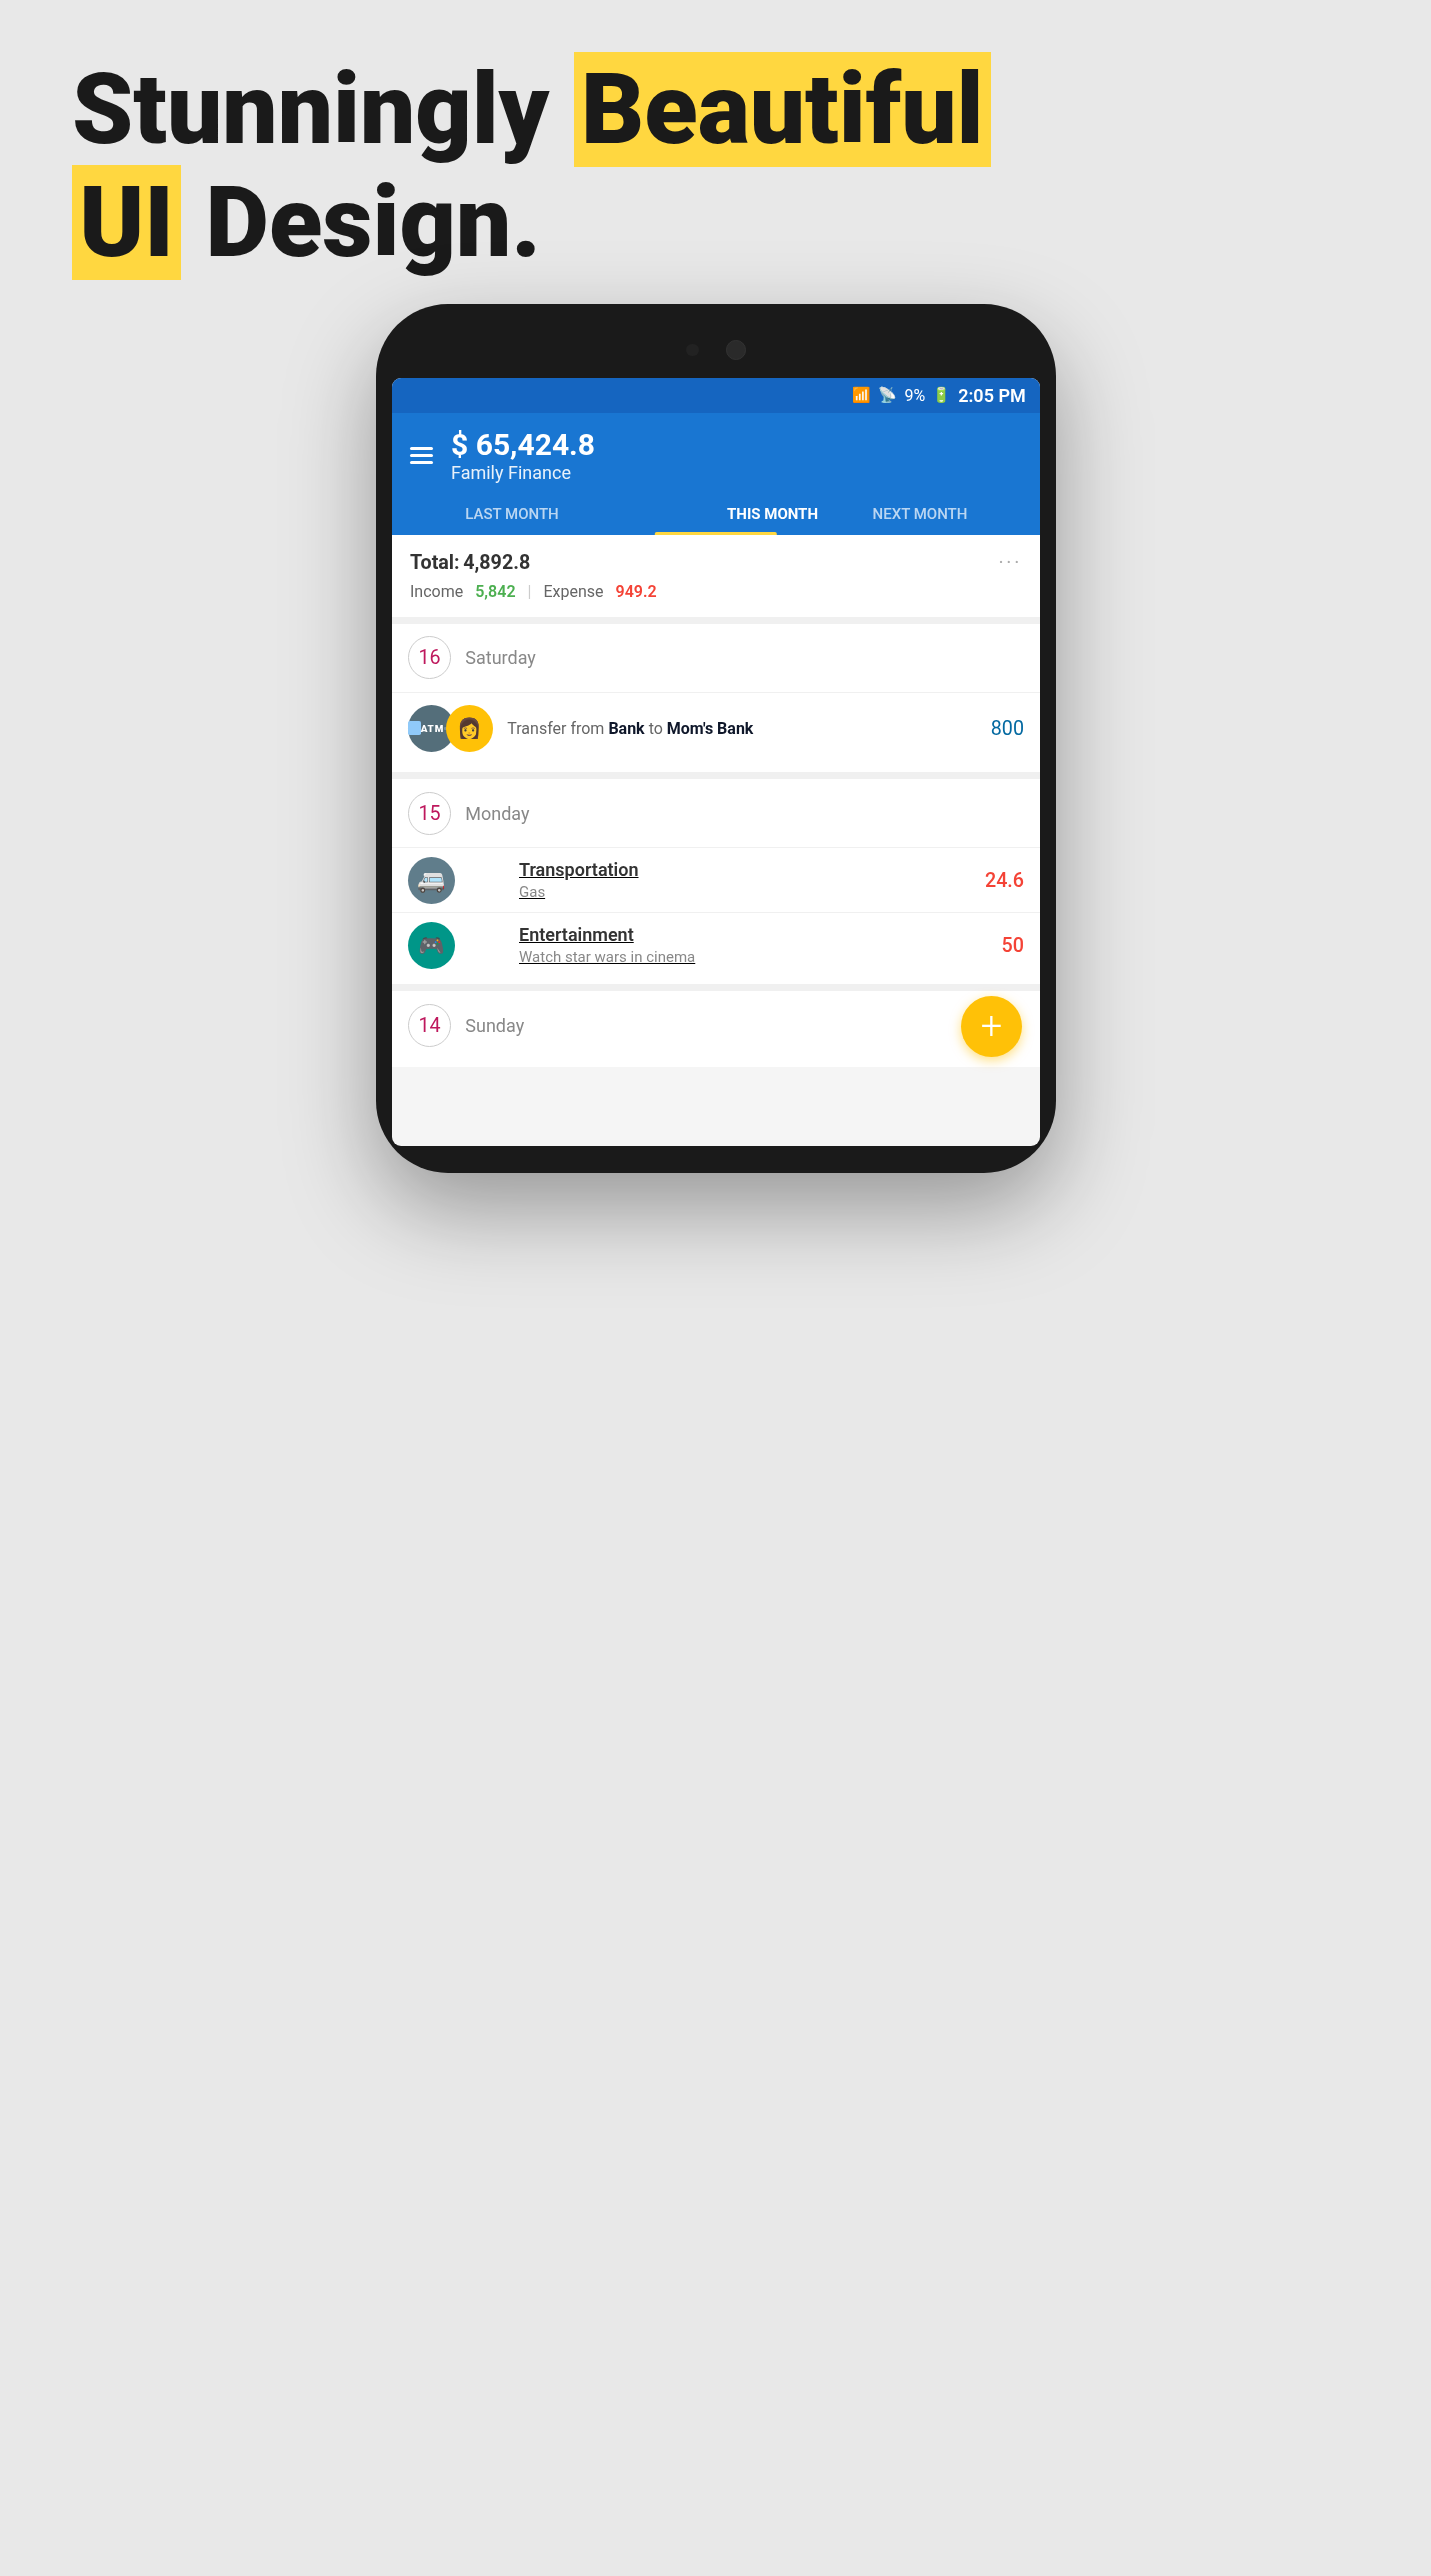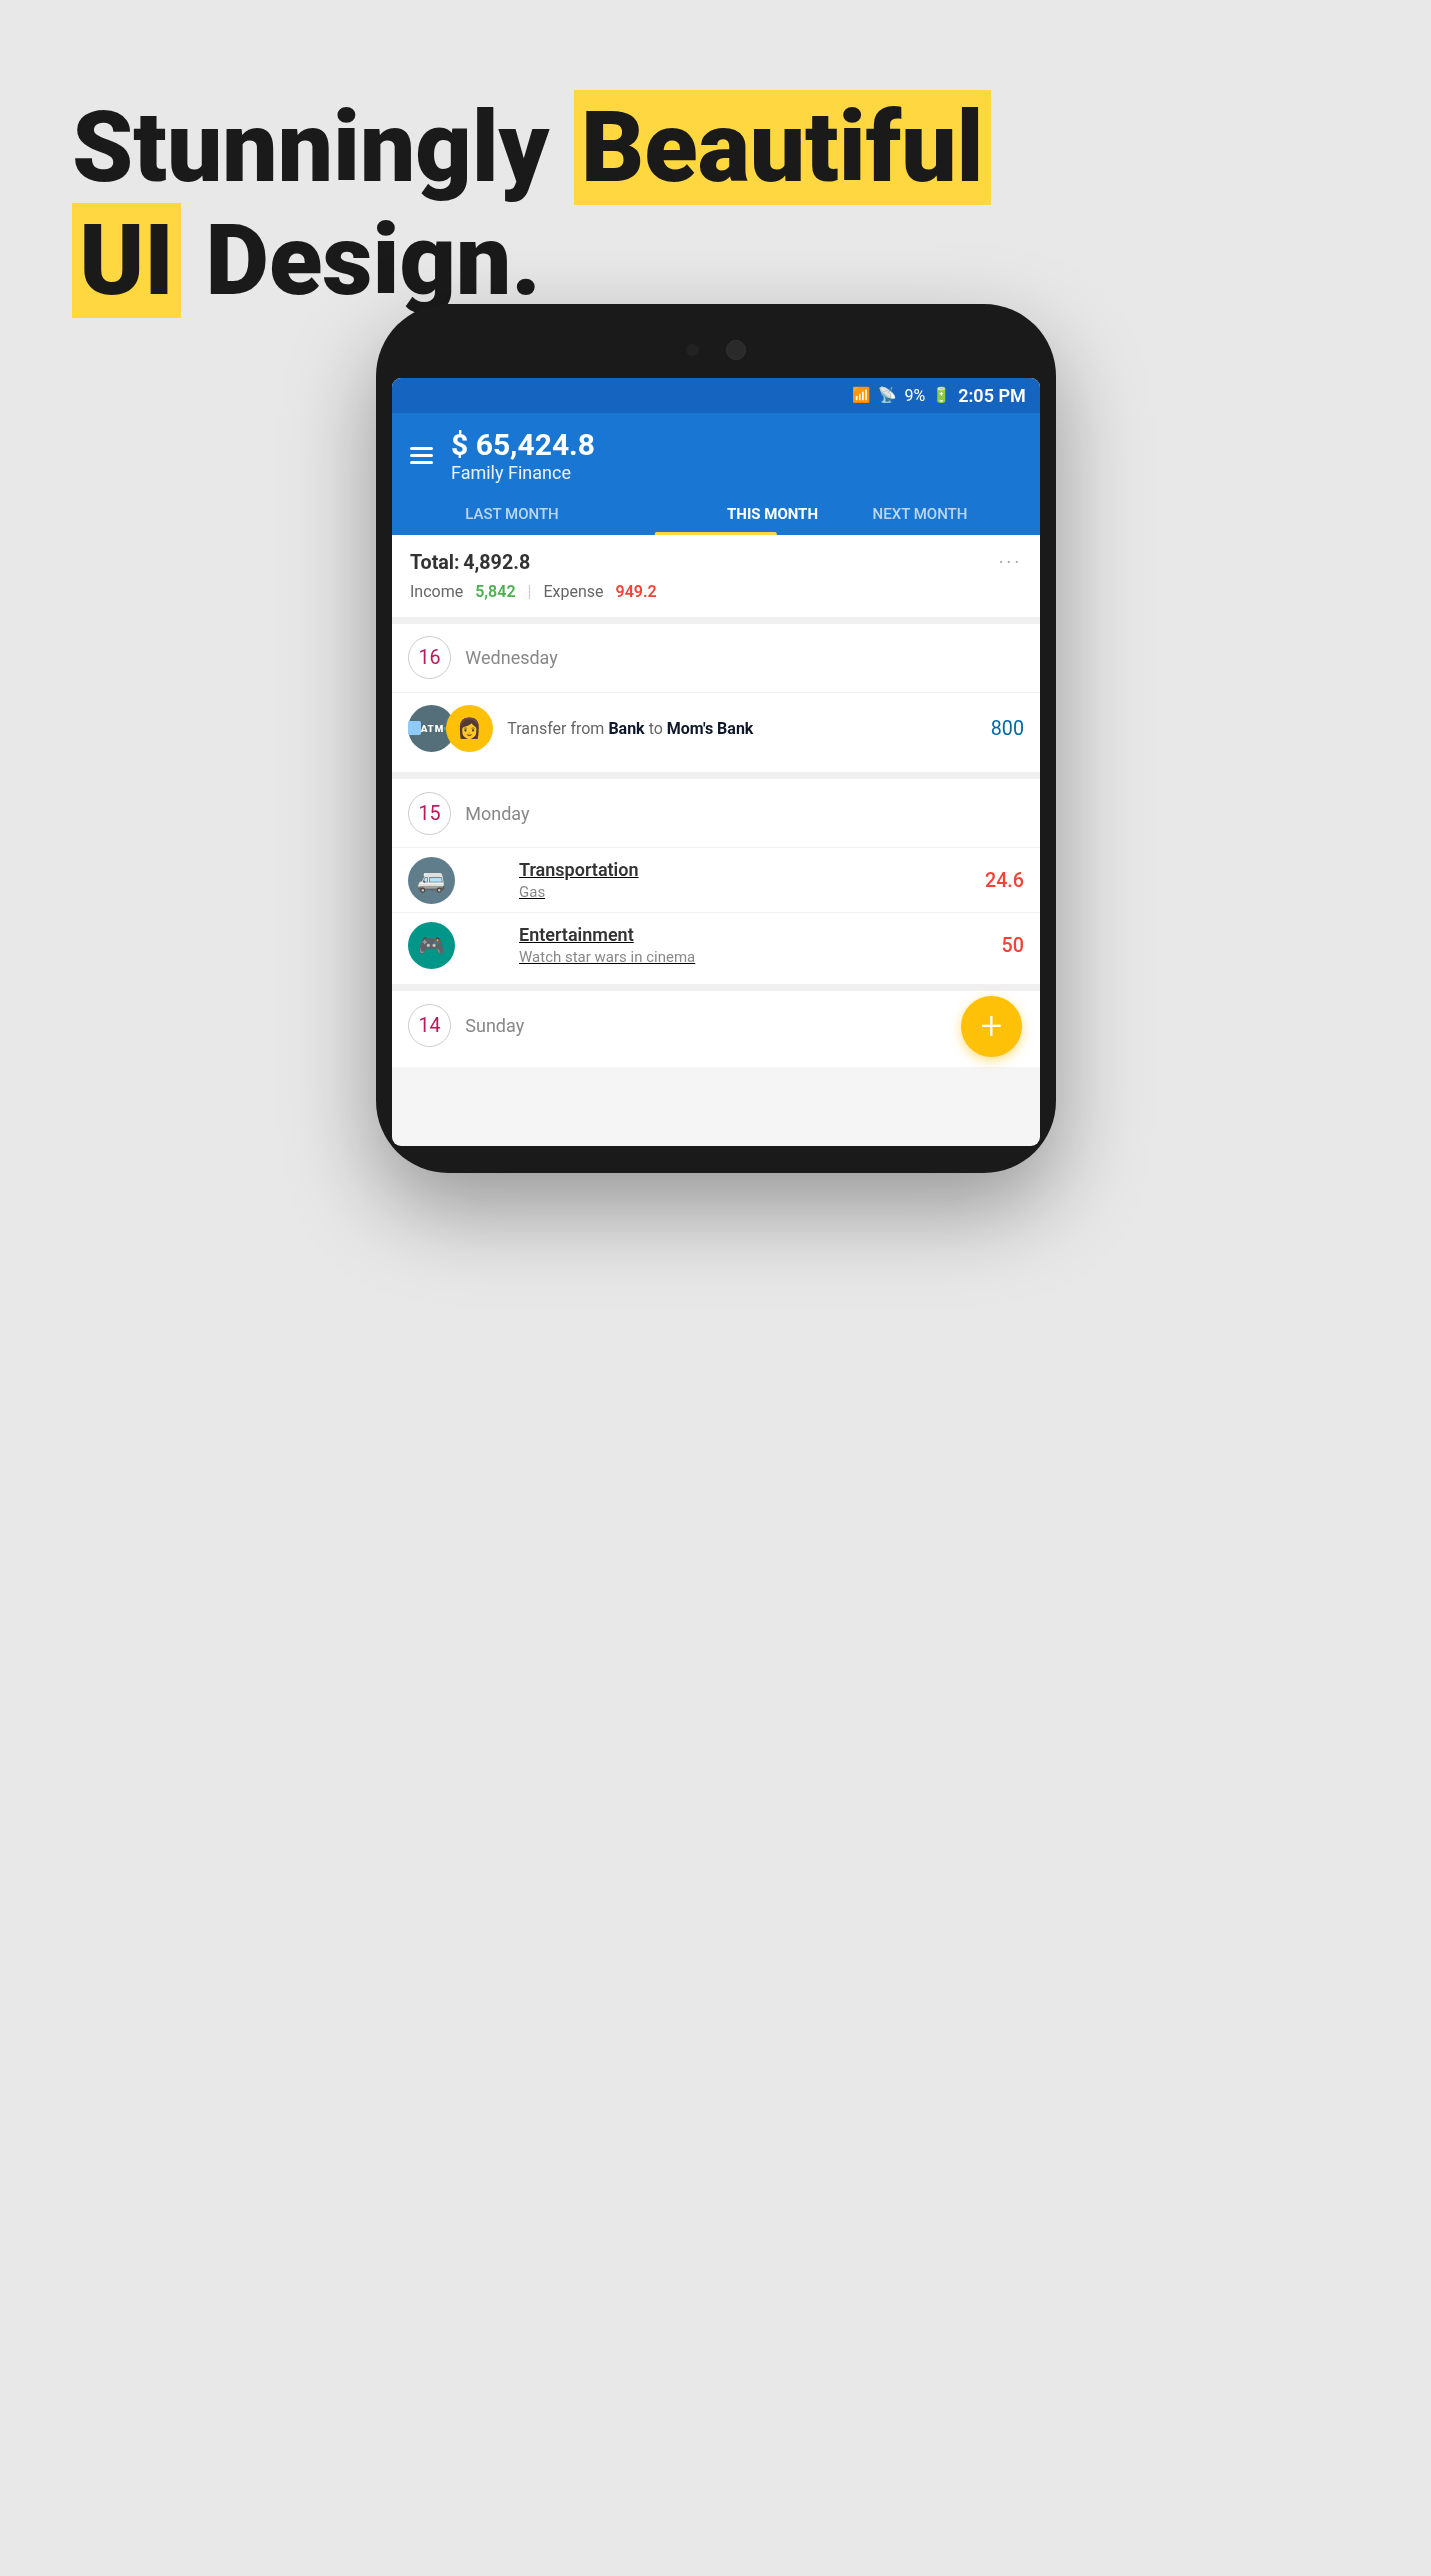--- a/index.html
+++ b/index.html
@@ -14,21 +14,20 @@
 
     
     .hero-text {
       position: absolute;
       top: 54px;
       left: 72px;
       font-size: 98px;
       font-weight: 900;
       color: #1a1a1a;
       line-height: 1.15;
-      margin-top: 38px;
     }
     .highlight {
       background-color: #FFD740;
       padding: 0 7.2px;
       display: inline;
     }
 
     
     .phone-wrapper {
       position: absolute;
@@ -459,21 +458,21 @@
             <span>Expense</span>
             <span class="expense-val">949.2</span>
           </div>
         </div>
 
         <div class="day-group">
           <div class="day-header">
             <div class="day-number">
               <span>16</span>
             </div>
-            <span class="day-name">Wednesday</span>
+            <span class="day-name">Saturday</span>
           </div>
 
           <div class="transfer-row">
             <div class="transfer-icons">
 
               <div class="icon-circle atm">
                 <div class="atm-screen"></div>
                 <span class="atm-text">ATM</span>
                 <div class="atm-slot"></div>
               </div>

